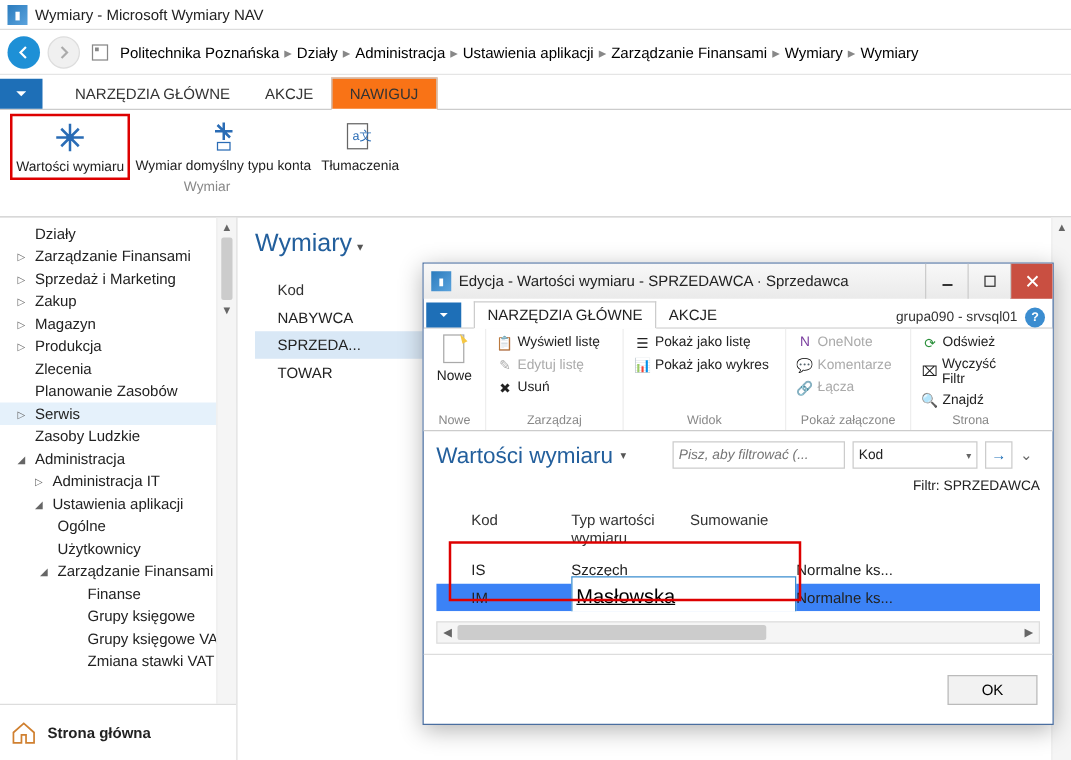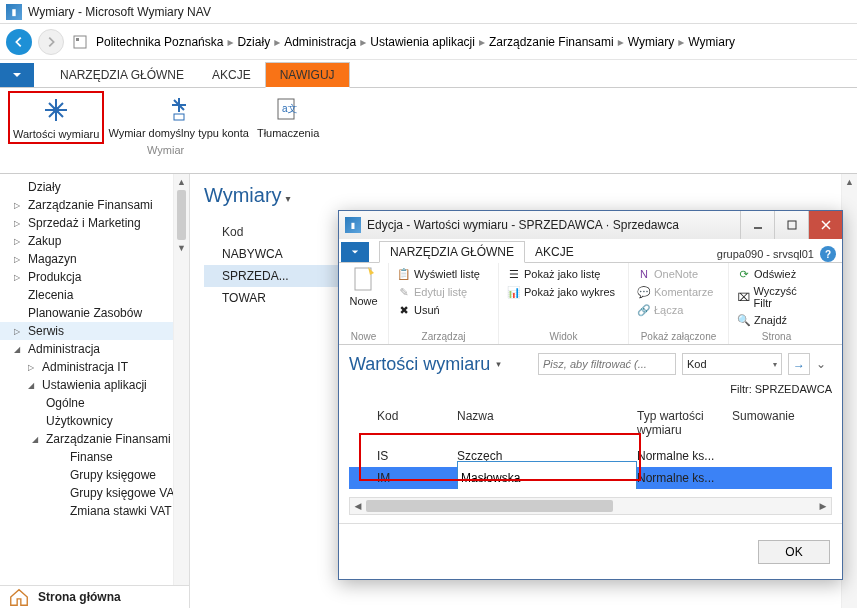--- a/index.html
+++ b/index.html
@@ -44,21 +44,21 @@
 .sidebar .sb-scroll .up,.sidebar .sb-scroll .dn{height:16px;display:flex;align-items:center;justify-content:center;color:#666;font-size:9px;}
 .sidebar .sb-scroll .thumb{height:50px;background:#ccc;margin:0 3px;border-radius:2px;}
 .tree { padding: 4px 0; }
 .tree-item { padding: 2px 4px 2px 14px; display:flex; align-items:center; gap:4px; cursor:pointer; font-size:12px;}
 .tree-item .arr { width:10px; color:#666; font-size:8px;}
 .tree-item.l1 { padding-left: 14px;}
 .tree-item.l2 { padding-left: 28px;}
 .tree-item.l3 { padding-left: 32px;}
 .tree-item.l4 { padding-left: 56px;}
 .tree-item.sel { background:#e5f1fb; }
-.sidebar-footer { position:absolute; bottom:0; left:0; right:0; border-top:1px solid #ddd; padding:0 8px; display:flex;align-items:center;gap:8px; background:#fff;}
+.sidebar-footer { position:absolute; bottom:0; left:0; right:0; border-top:1px solid #ddd; padding:11px 8px; display:flex;align-items:center;gap:8px; background:#fff;}
 .home-icon{width:22px;height:22px;}
 
 
 .content { flex:1; padding: 10px 14px; position:relative; display:flex; flex-direction:column; }
 .content-title { font-size:20px; color:#235f9c; font-weight:400; margin-bottom:14px; }
 .content-title .dd{font-size:10px;color:#555;margin-left:4px;}
 .list-head { font-size:12px; padding:4px 18px; color:#333;}
 .list-row { padding:4px 18px; font-size:12px; cursor:pointer;}
 .list-row.sel { background:#d9e8f6;}
 .content .list-area{width:180px;}
@@ -106,21 +106,21 @@
 .dlg-table{flex:1;overflow:hidden;}
 .dlg-thead{display:flex;font-size:12px;color:#333;padding:4px 0 8px 28px;font-weight:400;}
 .dlg-thead .c1{width:80px;}
 .dlg-thead .c2{width:180px;}
 .dlg-thead .c3{width:95px;}
 .dlg-thead .c4{width:80px;}
 .dlg-tbody .tr{display:flex;align-items:center;height:22px;padding-left:28px;font-size:12px;}
 .dlg-tbody .tr.sel{background:#3b82f6;}
 .dlg-tbody .c1{width:80px;}
 .dlg-tbody .c2{width:180px;}
-.dlg-tbody .c2 input{width:100%;height:20px;border:1px solid #3b8dd0;padding:16px 3px;font-size:12px;}
+.dlg-tbody .c2 input{width:100%;height:20px;border:1px solid #3b8dd0;padding:16px 3px;font-size:16px;text-decoration:underline;}
 .dlg-tbody .c3{width:95px;}
 .dlg-tbody .c4{width:80px;}
 .dlg-redbox{border:2px solid #d00;position:absolute;pointer-events:none;}
 .dlg-tbl-wrap{position:relative;}
 
 .dlg-scroll{height:18px;border:1px solid #ddd;background:#f5f5f5;display:flex;align-items:center;margin-top:8px;}
 .dlg-scroll .ar{width:16px;text-align:center;color:#666;font-size:9px;}
 .dlg-scroll .track{flex:1;position:relative;height:12px;}
 .dlg-scroll .thumb{position:absolute;left:0;width:55%;height:12px;background:#ccc;border-radius:2px;}
 
@@ -250,20 +250,24 @@
         </div>
         <div class="tree-item l1">
           <span class="arr"></span>
           <span>Planowanie Zasobów</span>
         </div>
         <div class="tree-item l1 sel">
           <span class="arr">▷</span>
           <span>Serwis</span>
         </div>
         <div class="tree-item l1">
+          <span class="arr"></span>
+          <span>Zasoby Ludzkie</span>
+        </div>
+        <div class="tree-item l1">
           <span class="arr">◢</span>
           <span>Administracja</span>
         </div>
         <div class="tree-item l2">
           <span class="arr">▷</span>
           <span>Administracja IT</span>
         </div>
         <div class="tree-item l2">
           <span class="arr">◢</span>
           <span>Ustawienia aplikacji</span>
@@ -447,21 +451,20 @@
         </div>
         <div class="dlg-go">→</div>
         <div class="dlg-chev">⌄</div>
       </div>
     </div>
     <div class="dlg-filter-lbl">Filtr: SPRZEDAWCA</div>
 
     <div class="dlg-table dlg-tbl-wrap">
       <div class="dlg-thead">
         <div class="c1">Kod</div>
-        <div class="c2">Nazwa</div>
         <div class="c3">Typ wartości wymiaru</div>
         <div class="c4">Sumowanie</div>
       </div>
       <div class="dlg-tbody">
         <div class="tr">
           <div class="c1">IS</div>
           <div class="c2">Szczęch</div>
           <div class="c3">Normalne ks...</div>
           <div class="c4"></div>
         </div>

